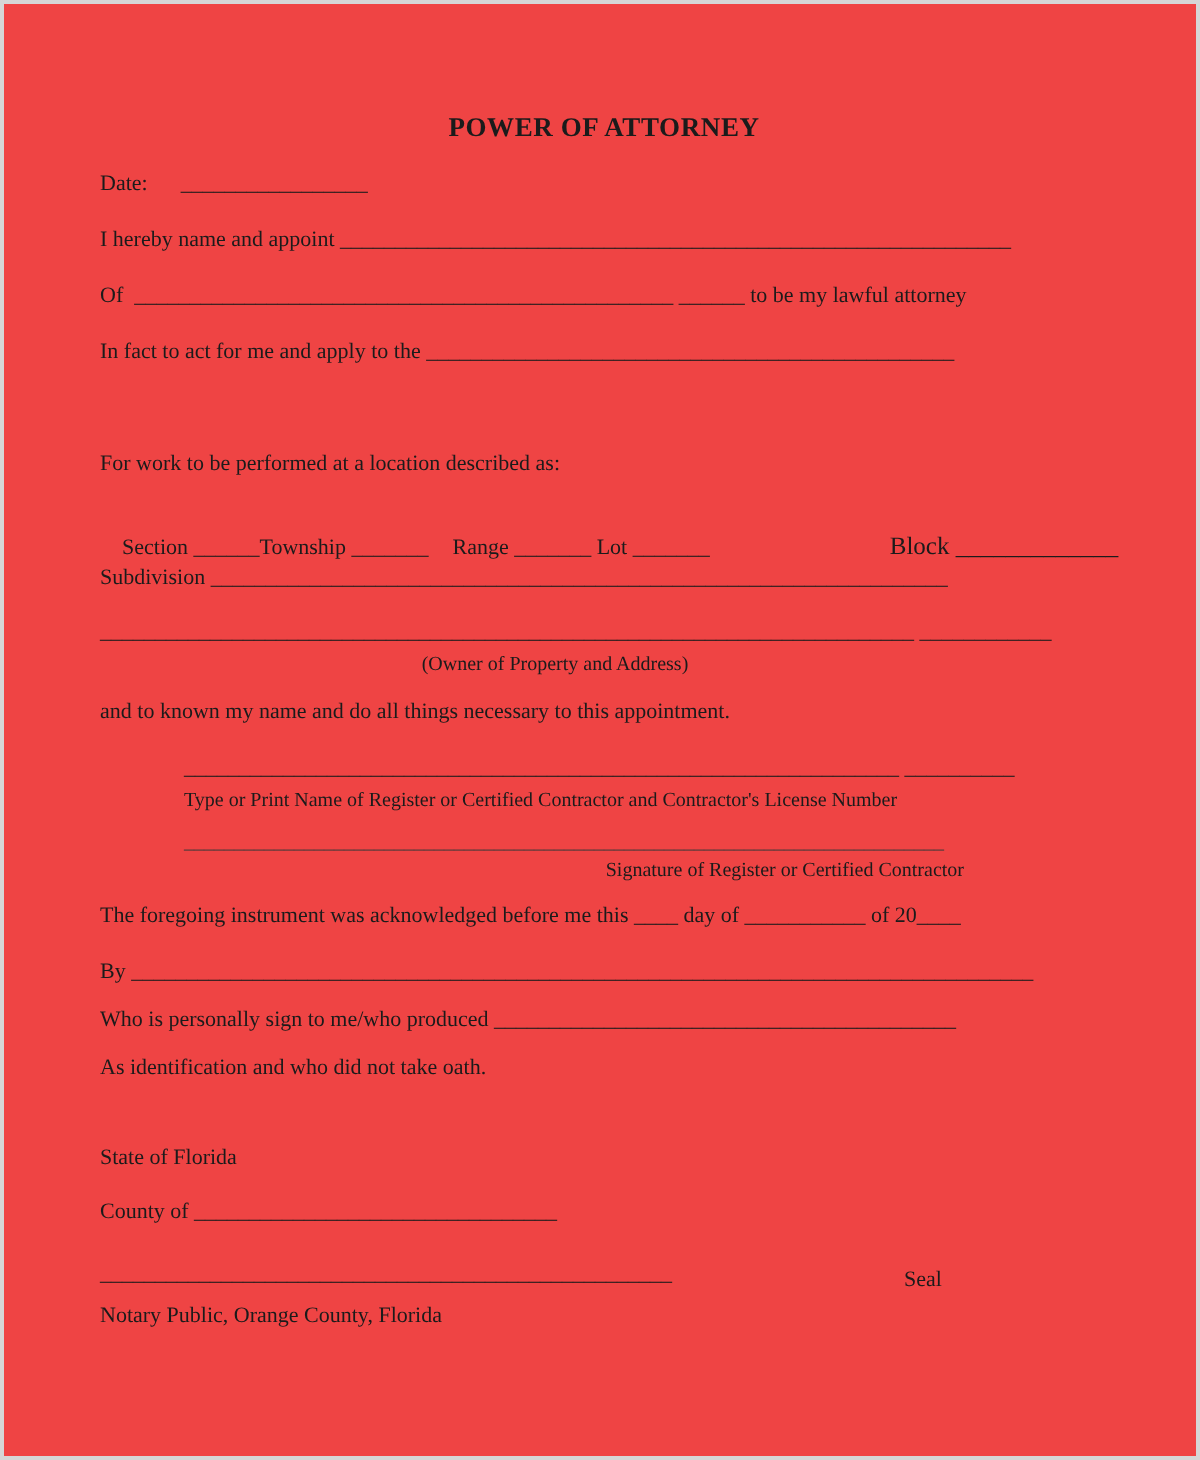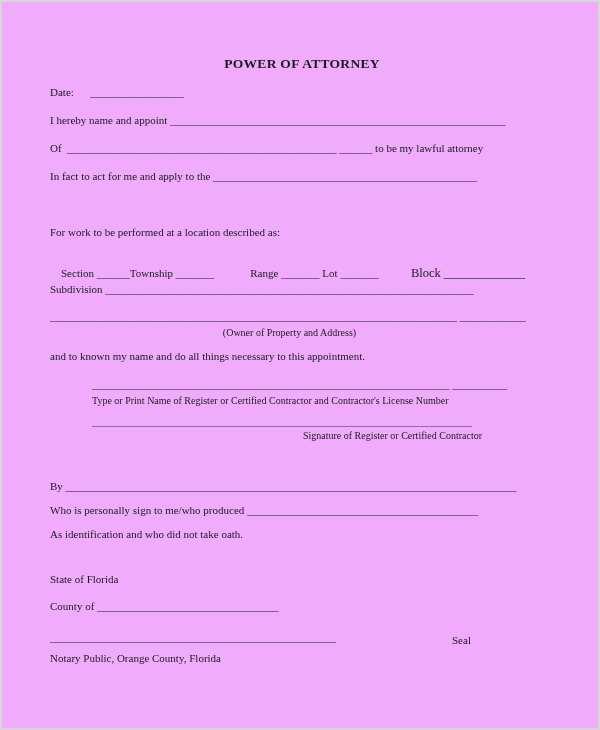--- a/index.html
+++ b/index.html
@@ -2,21 +2,21 @@
 <html><head>
 <meta charset="utf-8">
 <style>
   html, body { margin: 0; padding: 0; background: #ffffff; }
   .page {
     position: relative;
     width: 600px;
     height: 730px;
     box-sizing: border-box;
     border: 2px solid #d6d6d6;
-    background: #f0abfc;
+    background: #ef4444;
     overflow: hidden;
     font-family: "Liberation Serif", "DejaVu Serif", serif;
     color: #1b1b1b;
   }
   .title {
     position: absolute;
     left: 0; top: 54px;
     width: 600px;
     text-align: center;
     font-size: 13.5px;
@@ -26,30 +26,30 @@
   }
   .line {
     position: absolute;
     left: 48px;
     font-size: 11px;
     white-space: pre;
   }
   .caption { font-size: 10px; }
   .indent { left: 90px; }
   .center-caption {
-    left: 48px; width: 479px;
+    left: 36px; width: 479px;
     text-align: center;
   }
   .sig-center {
     left: 90px; width: 390px;
     text-align: right;
   }
   .block-big { font-size: 12.5px; }
-  .gap-range { margin-left: 36px; }
-  .gap-block { margin-left: 32px; }
+  .gap-range { margin-left: 12px; }
+  .gap-block { margin-left: 90px; }
   .sig-line { color: #3a3a3a; }
 </style>
 </head>
 <body>
 
 <div class="page">
 
   <div class="title">POWER OF ATTORNEY</div>
 
   <div class="line" style="top:84px">Date:      _________________</div>
@@ -68,20 +68,21 @@
   <div class="line caption center-caption" style="top:325px">(Owner of Property and Address)</div>
 
   <div class="line" style="top:348px">and to known my name and do all things necessary to this appointment.</div>
 
   <div class="line indent" style="top:376px">_________________________________________________________________ __________</div>
   <div class="line indent caption" style="top:393px">Type or Print Name of Register or Certified Contractor and Contractor's License Number</div>
 
   <div class="line indent caption sig-line" style="top:414px">____________________________________________________________________________</div>
   <div class="line caption sig-center" style="top:428px">Signature of Register or Certified Contractor</div>
 
+  <div class="line" style="top:450px">The foregoing instrument was acknowledged before me this ____ day of ___________ of 20____</div>
   <div class="line" style="top:478px">By __________________________________________________________________________________</div>
   <div class="line" style="top:502px">Who is personally sign to me/who produced __________________________________________</div>
   <div class="line" style="top:526px">As identification and who did not take oath.</div>
 
   <div class="line" style="top:571px">State of Florida</div>
   <div class="line" style="top:598px">County of _________________________________</div>
 
   <div class="line" style="top:629px">____________________________________________________</div>
   <div class="line" style="top:632px; left:450px">Seal</div>
   <div class="line" style="top:650px">Notary Public, Orange County, Florida</div>

